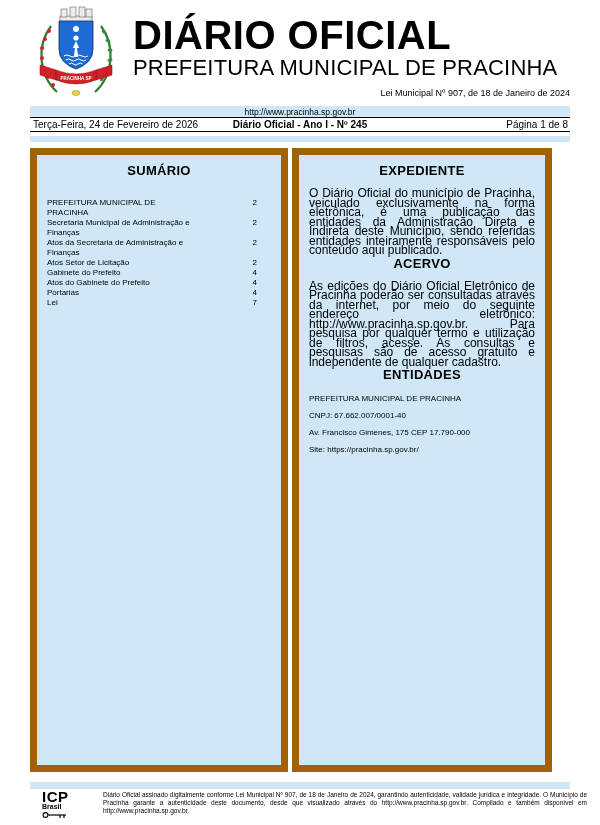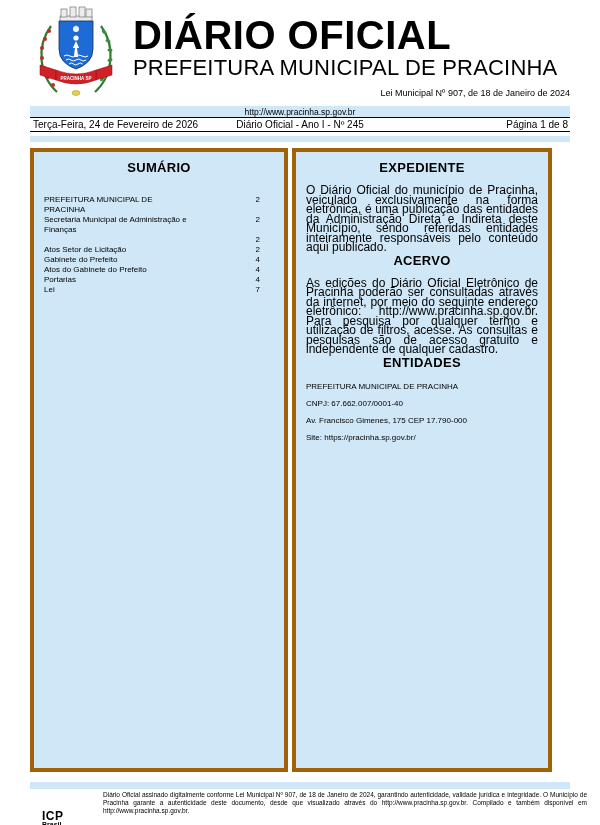--- a/index.html
+++ b/index.html
@@ -19,44 +19,44 @@
   .subtitle{font-size:22px;font-weight:400;line-height:24px;white-space:nowrap;letter-spacing:0.2px;}
   .law-line{position:absolute;right:30px;top:88px;font-size:9px;}
 
   
   .url-bar{position:absolute;left:30px;right:30px;top:106px;height:12px;
            background:var(--light-blue);border-bottom:1px solid #000;
            text-align:center;font-size:8.5px;line-height:12px;}
   .meta-row{position:absolute;left:30px;right:30px;top:119px;height:13px;
             background:#fff;border-bottom:1px solid #000;font-size:10px;line-height:12px;}
   .meta-left{position:absolute;left:3px;top:0;}
-  .meta-center{position:absolute;left:0;right:0;top:0;text-align:center;}
+  .meta-center{position:absolute;left:0;right:0;top:0;text-align:center;font-weight:bold;}
   .meta-right{position:absolute;right:2px;top:0;}
   .blue-strip{position:absolute;left:30px;right:30px;background:var(--light-blue);}
   .top-strip{top:136px;height:6px;}
   .footer-strip{top:782px;height:7px;}
 
   
   .box{position:absolute;top:148px;height:624px;background:var(--light-blue);
-       border:4px solid #a16207;padding:8px 10px;}
+       border:7px solid #a16207;padding:8px 10px;}
   .summary-box{left:30px;width:258px;}
   .expediente-box{left:292px;width:260px;}
   .box h2{font-size:13px;font-weight:bold;text-align:center;letter-spacing:0.3px;}
   .toc{margin-top:20px;}
   .toc-row{display:flex;align-items:flex-start;font-size:8px;line-height:10px;}
   .toc-label{width:150px;}
   .toc-page{margin-left:auto;padding-right:14px;}
   .box-par{font-size:12px;line-height:9.5px;margin-top:11px;text-align:justify;}
   .expediente-box h2.mid{margin-top:0;}
   .entity-lines{margin-top:12px;}
   .entity-line{font-size:8px;line-height:9px;margin-bottom:8px;}
 
   
   .icp-logo{position:absolute;left:42px;top:789px;width:40px;text-align:left;line-height:1;}
-  .icp-top{font-size:12px;font-weight:bold;letter-spacing:0.5px;margin-top:21px;}
+  .icp-top{font-size:15px;font-weight:bold;letter-spacing:0.5px;}
   .icp-bottom{font-size:7px;font-weight:bold;margin-top:-1px;}
   .icp-key{display:block;margin-top:1px;}
   .disclaimer{position:absolute;left:103px;top:791px;width:484px;
               font-size:6.5px;line-height:8px;text-align:justify;}
 </style>
 </head>
 <body>
 
 <div>
 
@@ -135,20 +135,21 @@
           <span class="toc-label">PREFEITURA MUNICIPAL DE PRACINHA</span>
           <span class="toc-page">2</span>
         </div>
 
         <div class="toc-row">
           <span class="toc-label">Secretaria Municipal de Administração e Finanças</span>
           <span class="toc-page">2</span>
         </div>
 
         <div class="toc-row">
+          <span class="toc-label">Atos da Secretaria de Administração e Finanças</span>
           <span class="toc-page">2</span>
         </div>
 
         <div class="toc-row">
           <span class="toc-label">Atos Setor de Licitação</span>
           <span class="toc-page">2</span>
         </div>
 
         <div class="toc-row">
           <span class="toc-label">Gabinete do Prefeito</span>

